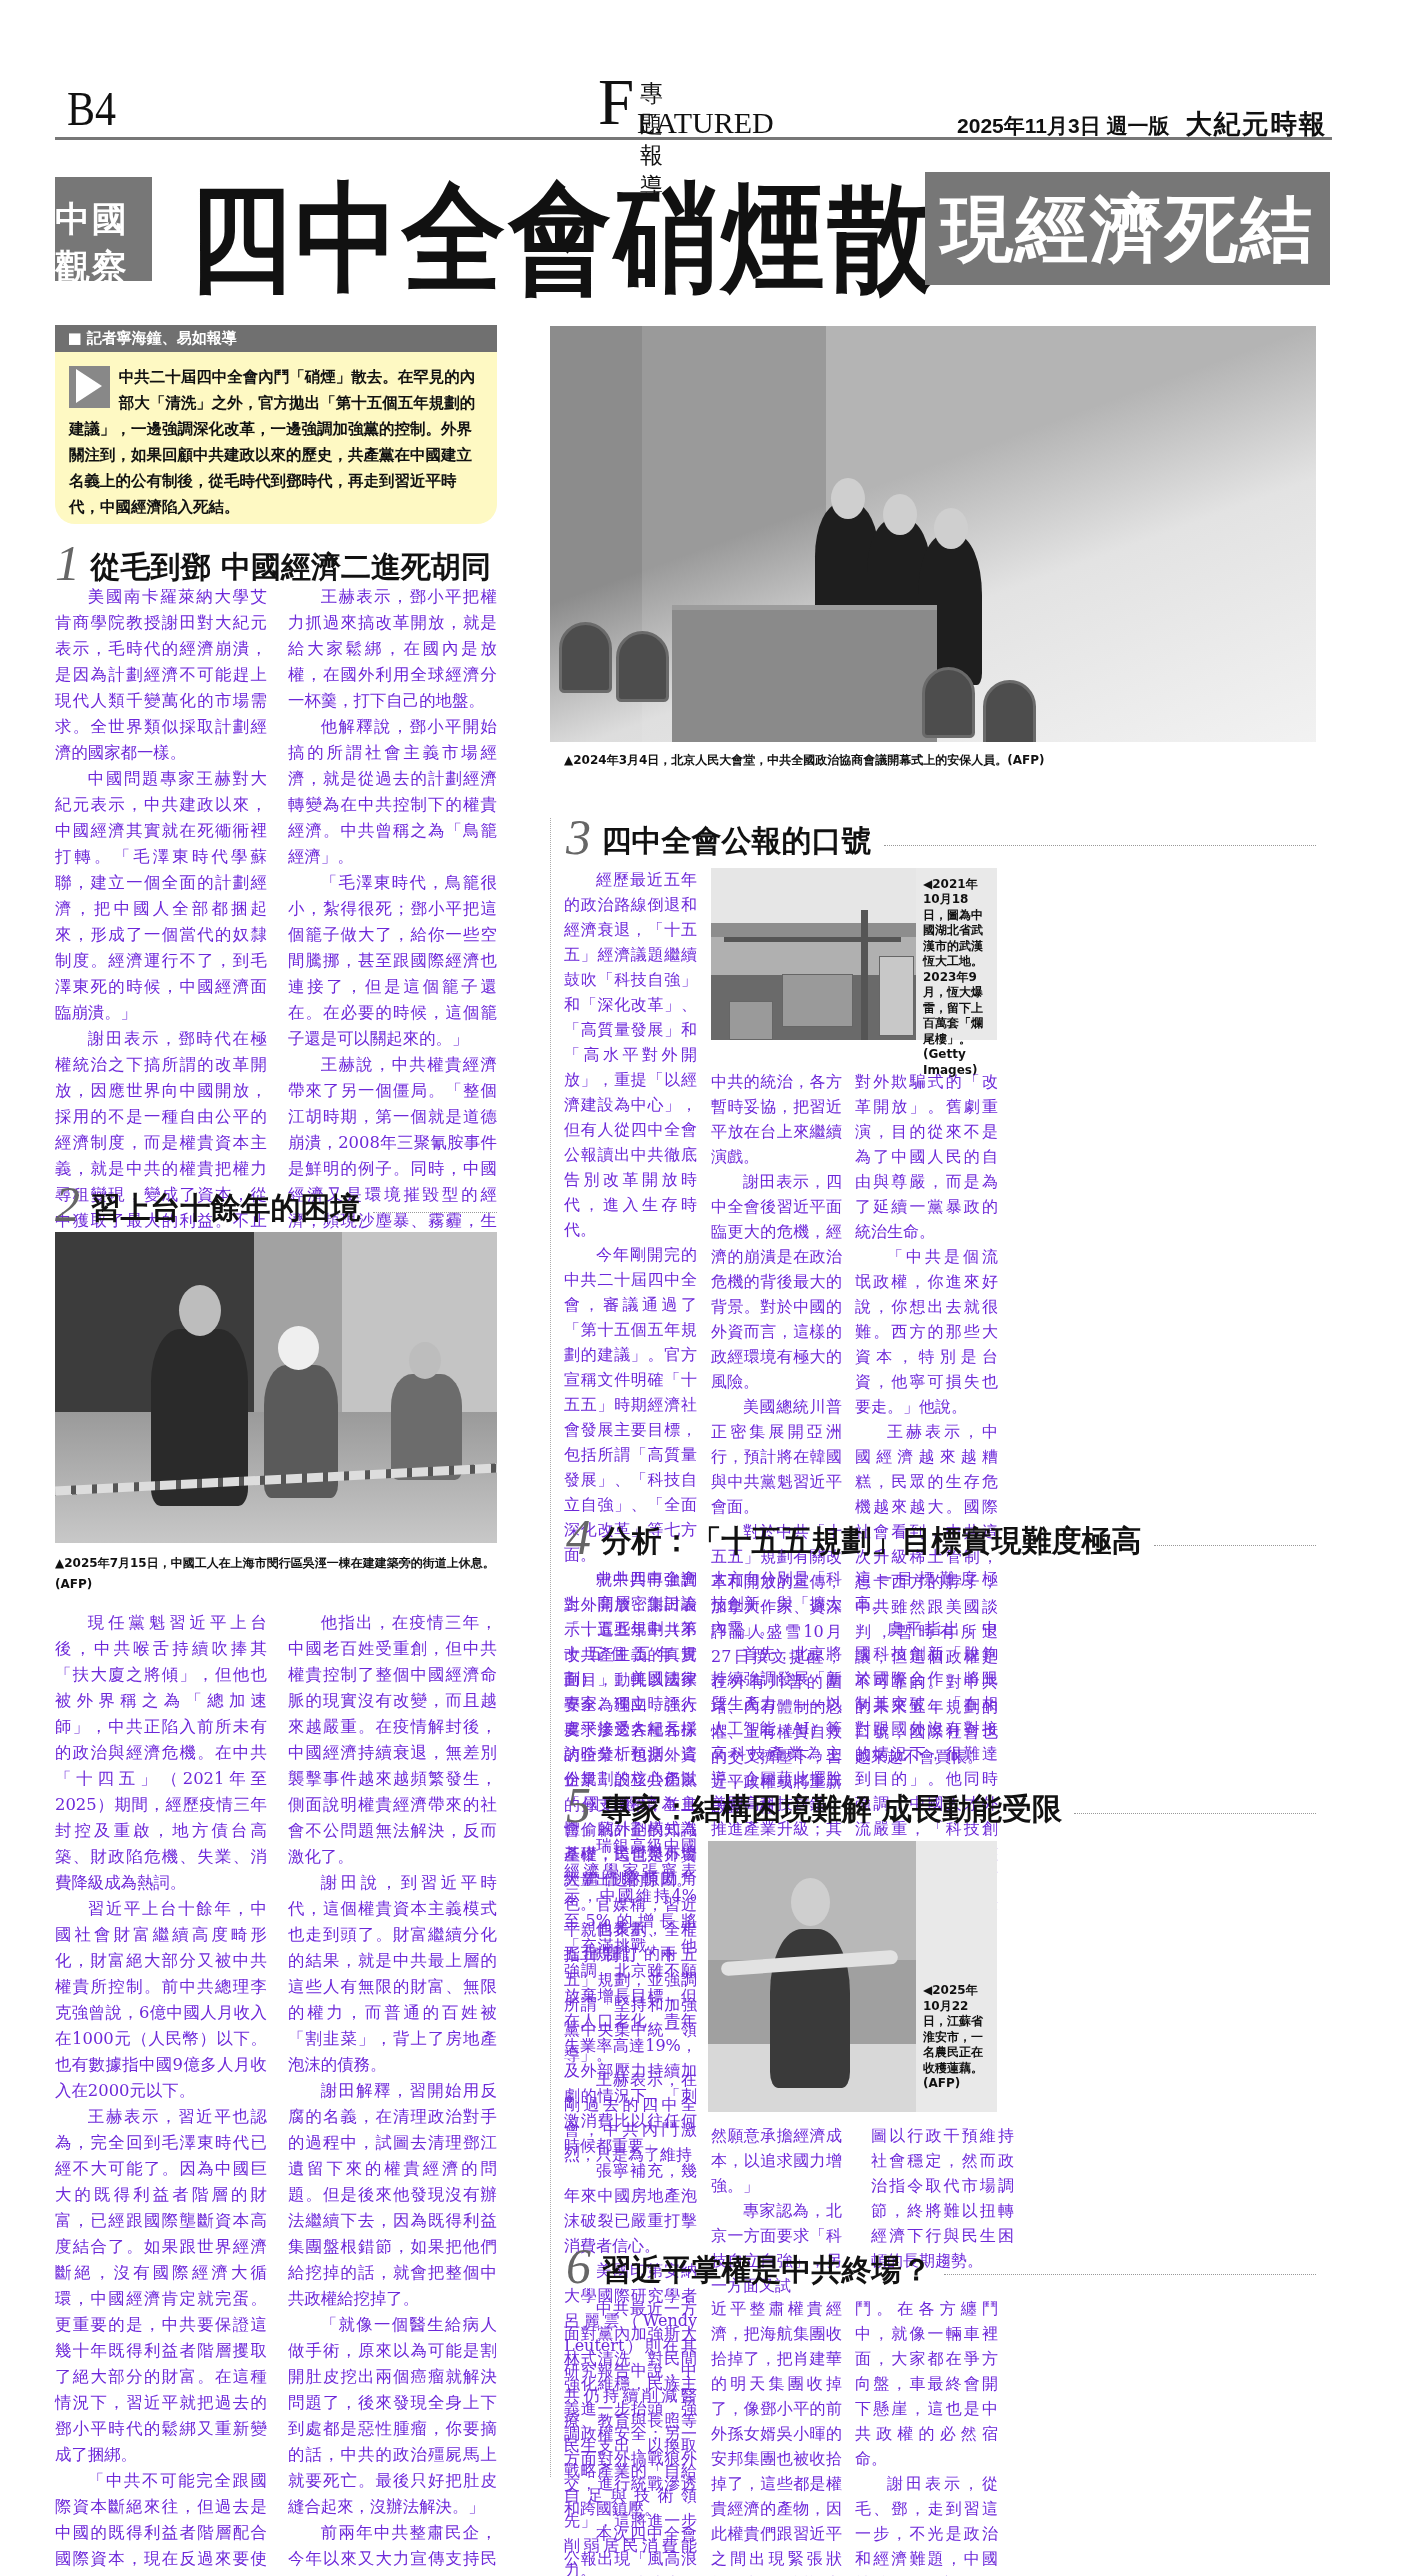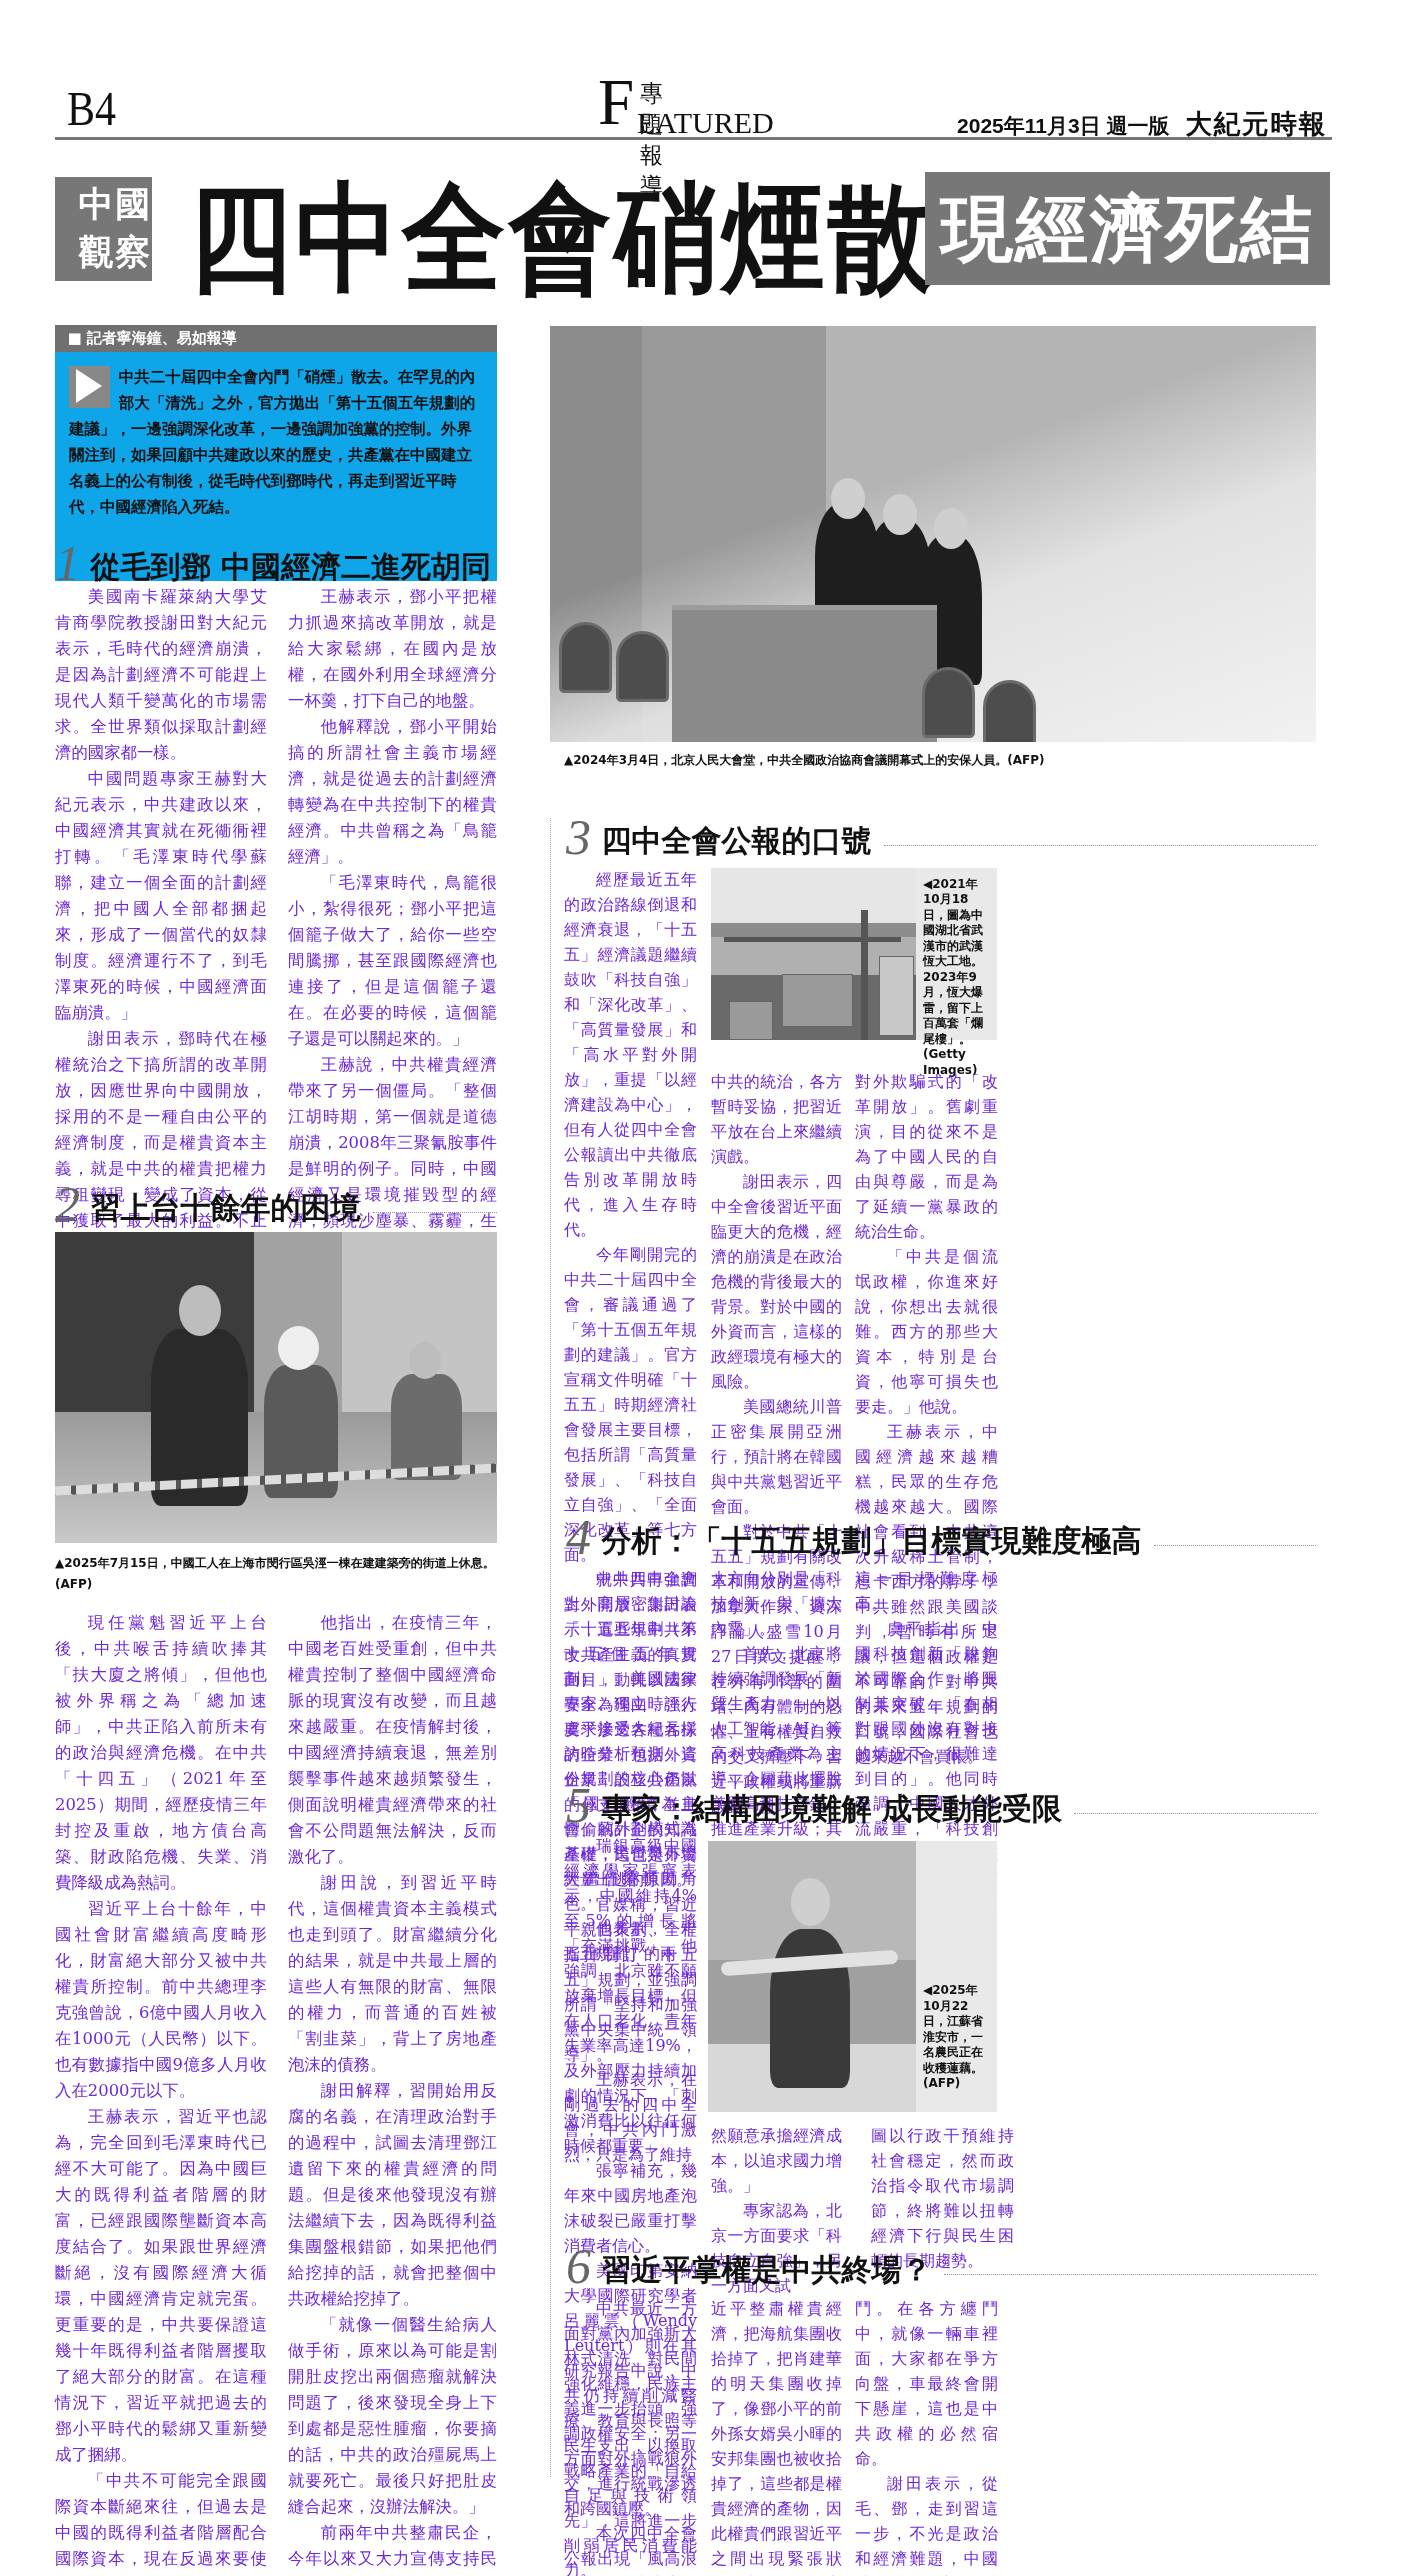--- a/index.html
+++ b/index.html
@@ -11,26 +11,26 @@
   .featured { position: absolute; left: 598px; top: 71px; height: 62px; }
   .featured .bigF { position: absolute; left: 0; top: 0; font-family: "Liberation Serif", serif; font-size: 65px; line-height: 62px; }
   .featured .cn { position: absolute; left: 42px; top: 7px; font-family: "DejaVu Sans", sans-serif; font-size: 23px; letter-spacing: 0.9px; }
   .featured .en { position: absolute; left: 39px; top: 35px; font-family: "Liberation Serif", serif; font-size: 30px; letter-spacing: 0; white-space: nowrap; }
   .mast-right { position: absolute; right: 88px; top: 106px; display: flex; align-items: baseline; gap: 16px; white-space: nowrap; }
   .mast-date { font-family: "Liberation Sans", sans-serif; font-weight: bold; font-size: 21px; }
   .mast-logo { font-family: "DejaVu Serif", serif; font-weight: bold; font-size: 26.5px; letter-spacing: 1.8px; }
   .mast-rule { position: absolute; left: 55px; right: 83px; top: 137px; height: 2.7px; background: #777; }
 
   
-  .kicker { position: absolute; left: 55px; top: 177px; width: 97px; height: 104px; background: #777; color: #fff; font-family: "DejaVu Sans", sans-serif; font-weight: bold; font-size: 35px; line-height: 48px; text-align: right; padding-top: 3px; letter-spacing: 1.8px; }
+  .kicker { position: absolute; left: 55px; top: 177px; width: 97px; height: 104px; background: #777; color: #fff; font-family: "DejaVu Sans", sans-serif; font-weight: bold; font-size: 35px; line-height: 48px; text-align: left; padding-top: 18px; letter-spacing: 1.8px; }
   .headline { position: absolute; left: 189px; top: 166px; font-family: "DejaVu Serif", serif; font-weight: bold; font-size: 103px; line-height: 124px; letter-spacing: 3.5px; transform: scaleY(1.15); transform-origin: left top; white-space: nowrap; }
   .subhead-box { position: absolute; left: 925px; top: 172px; width: 405px; height: 113px; background: #777; color: #fff; font-family: "DejaVu Sans", sans-serif; font-weight: bold; font-size: 73px; line-height: 113px; text-align: center; letter-spacing: 1.8px; }
 
   
-  .lead-box { position: absolute; left: 55px; top: 325px; width: 442px; height: 256px; background: #0ea5e9; }
+  .lead-box { position: absolute; left: 55px; top: 325px; width: 442px; height: 199px; background: #fef9c3; border-radius: 20px; }
   .lead-byline { height: 26.5px; background: #707070; color: #fff; font-family: "DejaVu Sans", sans-serif; font-weight: bold; font-size: 15px; line-height: 26.5px; padding-left: 12.4px; }
   .lead-body { position: relative; padding: 12.4px 14px 0 14px; font-family: "DejaVu Sans", sans-serif; font-weight: bold; font-size: 15.5px; line-height: 26px; }
   .lead-arrow { float: left; width: 41px; height: 42px; margin: 1.8px 8.8px 0 0; background: #888; position: relative; }
   .lead-arrow::after { content: ""; position: absolute; left: 7px; top: 3.5px; border-left: 26.5px solid #fff; border-top: 17.7px solid transparent; border-bottom: 17.7px solid transparent; }
 
   
   .sec-head { position: absolute; display: flex; align-items: flex-end; white-space: nowrap; }
   .sec-num { font-family: "Liberation Serif", serif; font-style: italic; font-size: 50px; line-height: 46px; color: #666; margin-right: 10.6px; }
   .sec-title { font-family: "DejaVu Sans", sans-serif; font-weight: bold; font-size: 30px; line-height: 39px; }
   .sec-dots { flex: 1; border-bottom: 1.8px dotted #999; margin: 0 0 14px 12.4px; }

